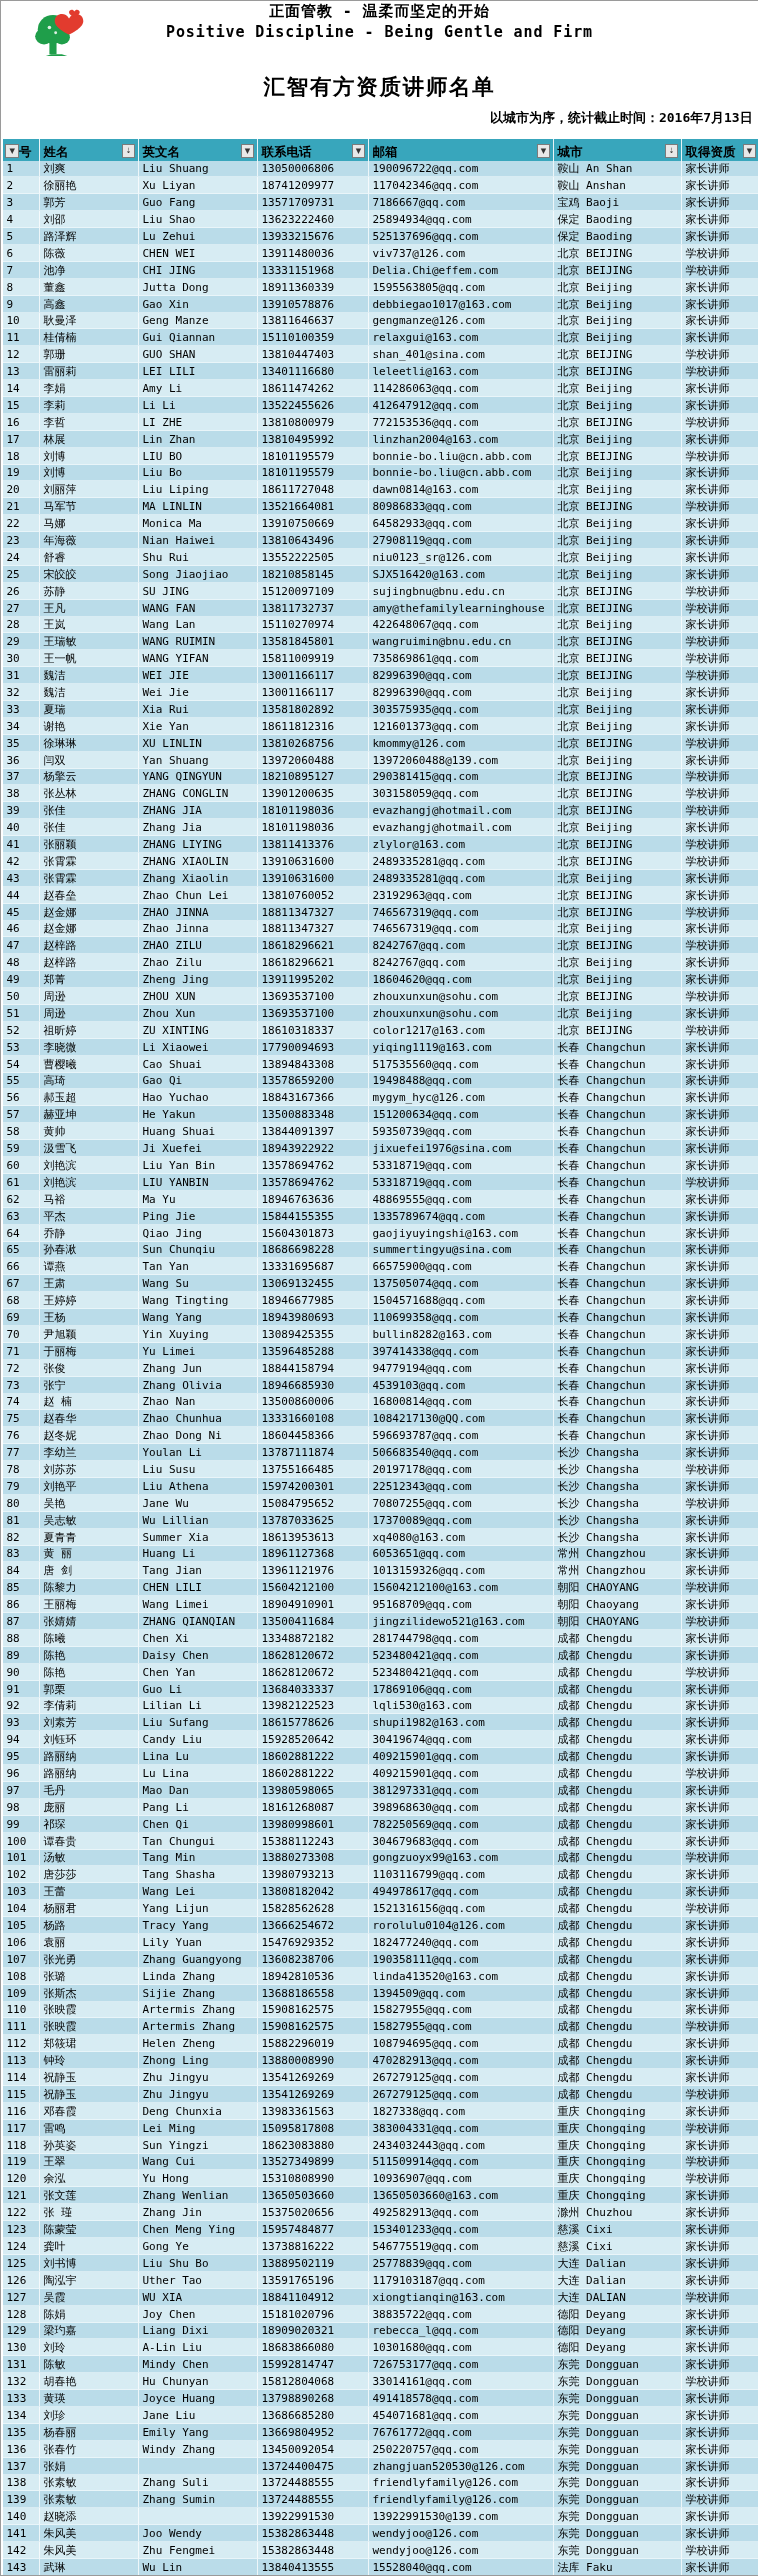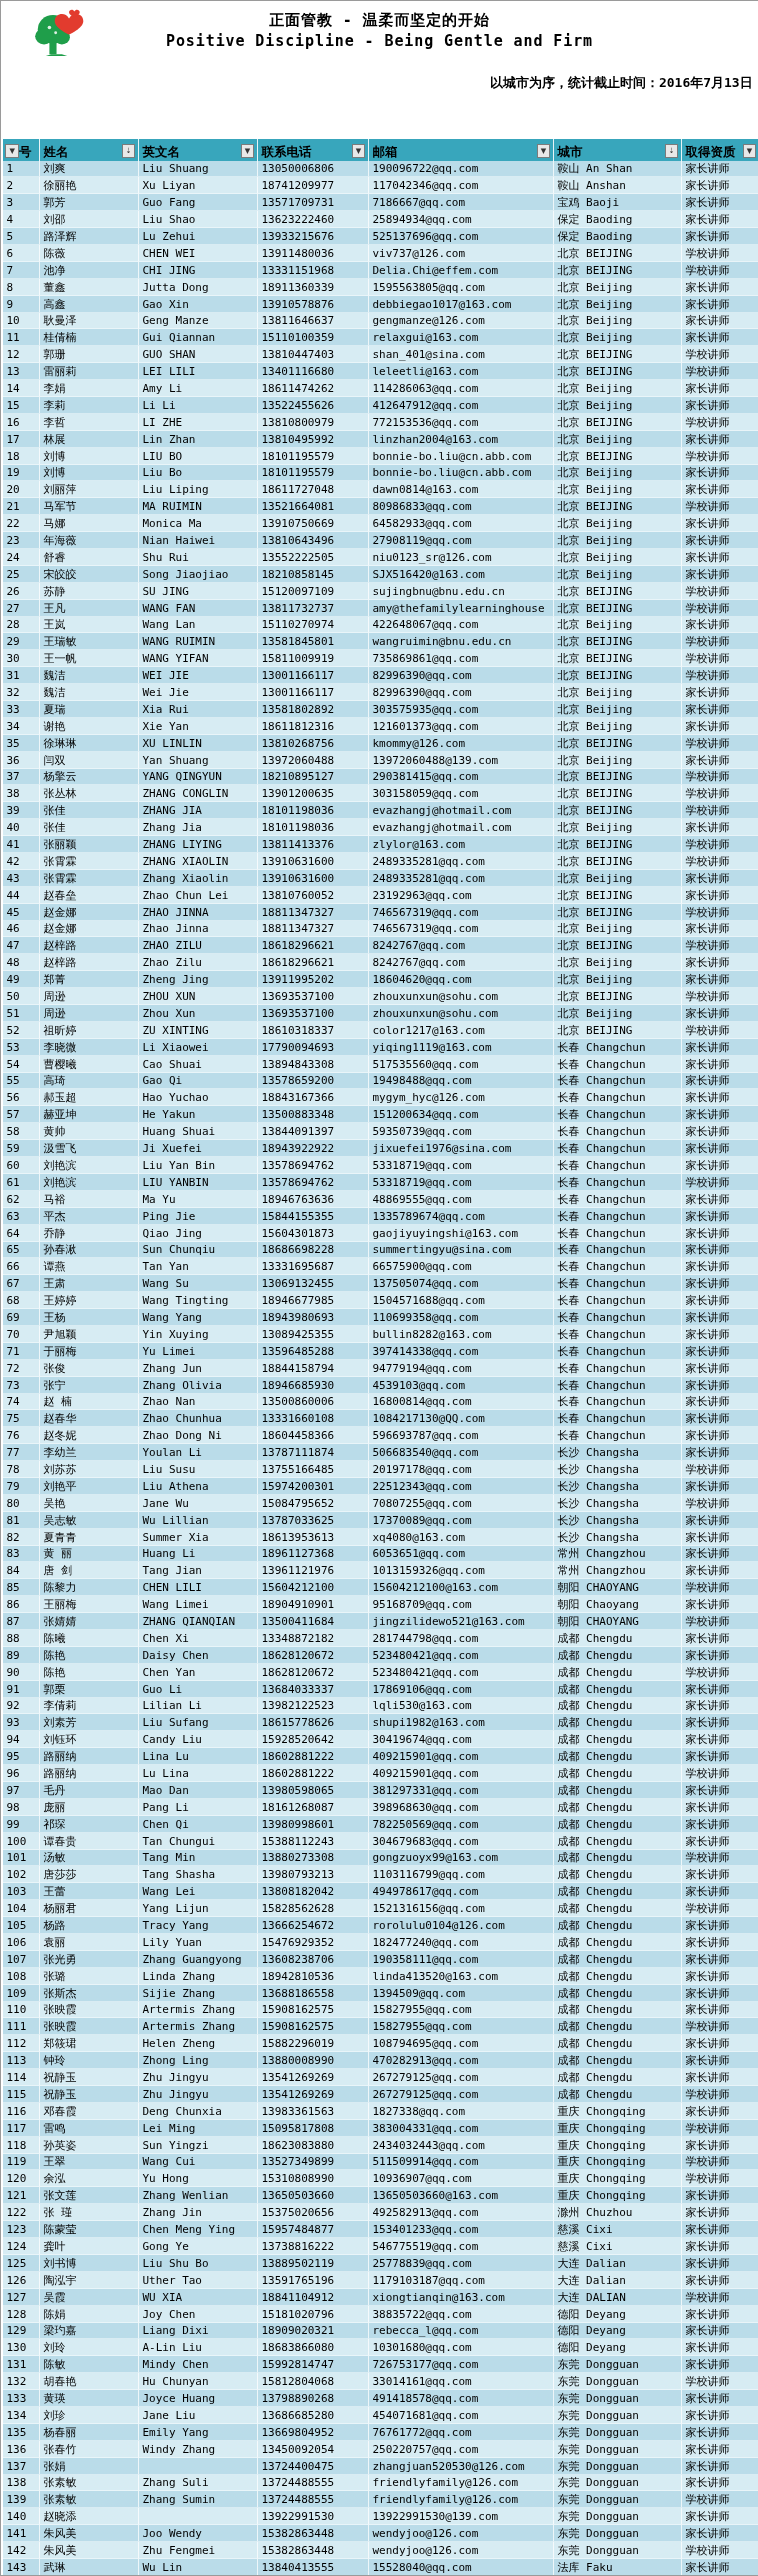--- a/index.html
+++ b/index.html
@@ -2,21 +2,21 @@
 <html style="font-size:14.2px"><head>
 <meta charset="utf-8">
 <style>
   html,body{margin:0;padding:0;background:#fff;}
   .page{
     width:759px;height:2576px;box-sizing:border-box;background:#ffffff;
     border:0.9px solid #9a9a9a;position:relative;overflow:hidden;
     font-family:"DejaVu Sans Mono","DejaVu Sans",monospace;color:#000;
   }
   
-  .masthead{position:relative;height:57px;padding-top:9px;}
+  .masthead{position:relative;height:57px;padding-top:0;}
   .logo{position:absolute;left:27px;top:5.3px;width:66px;height:50px;}
   .mast-line{ text-align:center;font-weight:bold;font-size:15px;line-height:21.4px;letter-spacing:0.9px;}
   .mast-line.en{font-size:15px;}
   .doc-title{text-align:center;font-weight:bold;font-size:21.4px;letter-spacing:1.8px;margin-top:14.2px;height:30px;}
   .subtitle{text-align:right;font-weight:bold;font-size:13px;padding-right:5.3px;margin-top:7.1px;height:19.6px;padding-left:28px;}
   
   .tbl{position:absolute;left:1.8px;top:138px;right:0;bottom:0;display:flex;flex-direction:column;}
   .thead{display:flex;height:37px;background:#38a6bc;font-weight:bold;font-size:12.5px;}
   .th{position:relative;box-sizing:border-box;padding:4.5px 1.8px 0 3.6px;border-right:0.9px solid #e8f4f7;
       overflow:hidden;white-space:nowrap;}
@@ -58,20 +58,21 @@
         <path d="M46 14 c-4-8 -16-6 -16 3 c0 8 16 15 16 15 c0 0 16-7 16-15 c0-9 -12-11 -16-3 z" fill="#e23b2e"></path>
         <path d="M52 6 c-1.5-3 -6-2.2 -6 1.1 c0 3 6 5.6 6 5.6 c0 0 6-2.6 6-5.6 c0-3.3 -4.5-4.1 -6-1.1 z" fill="#e23b2e"></path>
         <circle cx="24" cy="24" r="2" fill="#ffffff" opacity="0.85"></circle>
         <circle cx="31" cy="30" r="1.6" fill="#ffffff" opacity="0.85"></circle>
       </svg>
     </div>
     <div class="mast-line zh">正面管教 - 温柔而坚定的开始</div>
     <div class="mast-line en">Positive Discipline - Being Gentle and Firm</div>
   </div>
 
+  <div class="doc-title">汇智有方资质讲师名单</div>
   <div class="subtitle">以城市为序，统计截止时间：2016年7月13日</div>
 
   <div class="tbl">
     <div class="thead">
       <div class="th c0">
         <span>序号</span>
         <button class="filter-btn">▼</button>
       </div>
       <div class="th c1">
         <span>姓名</span>
@@ -275,21 +276,21 @@
           <div class="td c1">刘丽萍</div>
           <div class="td c2">Liu Liping</div>
           <div class="td c3">18611727048</div>
           <div class="td c4">dawn0814@163.com</div>
           <div class="td c5">北京 Beijing</div>
           <div class="td c6">家长讲师</div>
         </div>
         <div class="trow odd">
           <div class="td c0">21</div>
           <div class="td c1">马军节</div>
-          <div class="td c2">MA RUIMIN</div>
+          <div class="td c2">MA LINLIN</div>
           <div class="td c3">13521664081</div>
           <div class="td c4">80986833@qq.com</div>
           <div class="td c5">北京 BEIJING</div>
           <div class="td c6">学校讲师</div>
         </div>
         <div class="trow even">
           <div class="td c0">22</div>
           <div class="td c1">马娜</div>
           <div class="td c2">Monica Ma</div>
           <div class="td c3">13910750669</div>

